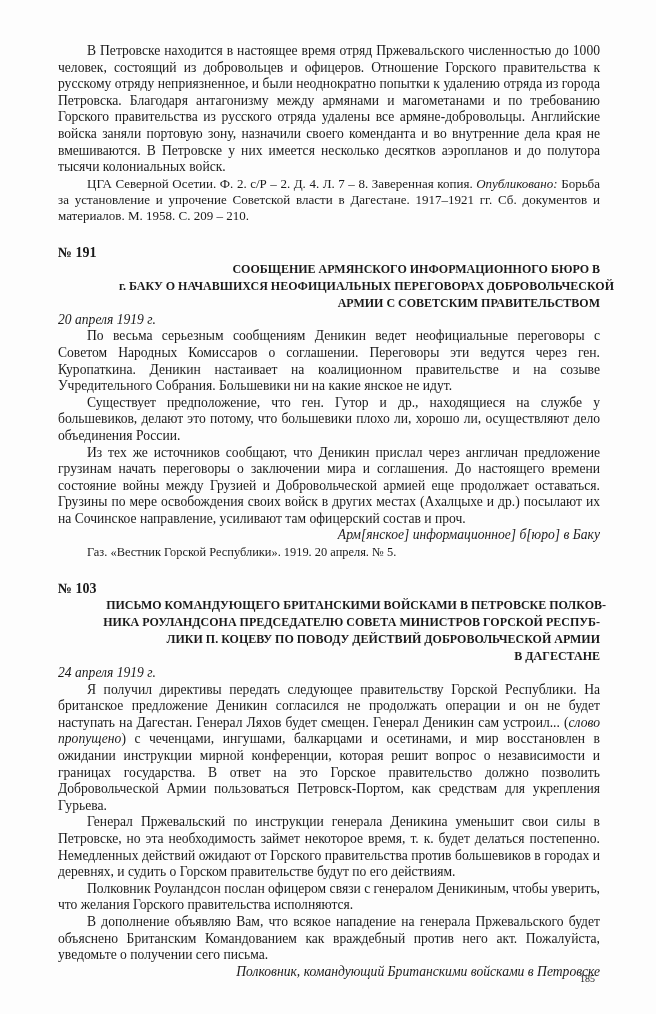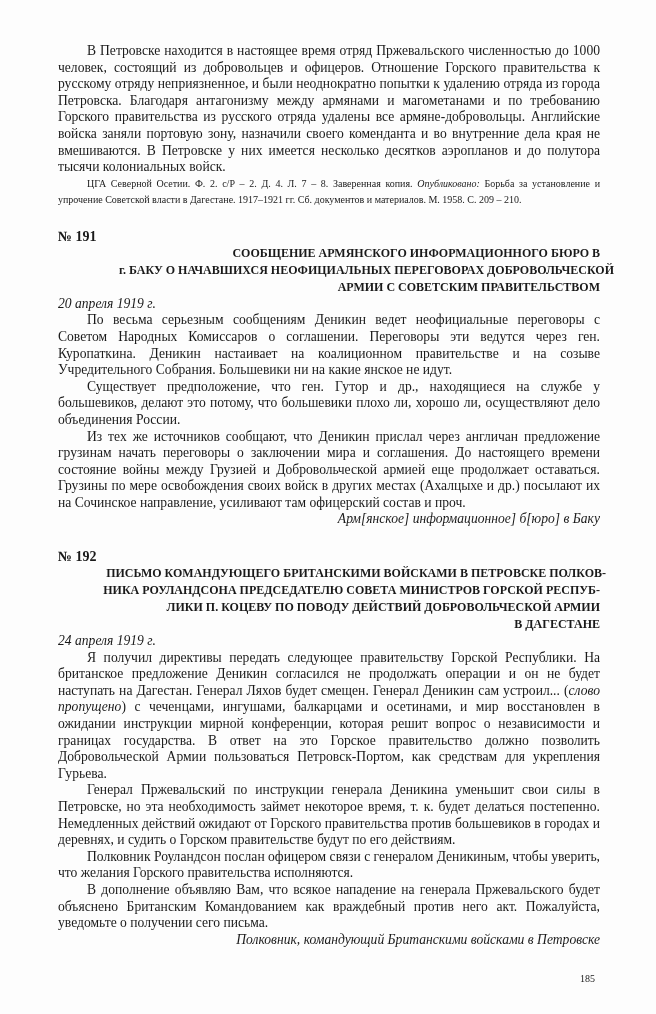--- a/index.html
+++ b/index.html
@@ -1,21 +1,21 @@
 <!DOCTYPE html>
 <html><head>
 <meta charset="utf-8">
 <style>
   html,body{margin:0;padding:0;}
   body{width:656px;height:1014px;background:#fdfdfd;overflow:hidden;position:relative;
        font-family:"Liberation Serif","DejaVu Serif",serif;color:#1a1a1a;}
   .page{position:absolute;left:58px;top:43px;width:542px;font-size:13.6px;line-height:16.6px;}
   p{margin:0;text-align:justify;}
   .ind{text-indent:29px;}
-  .src{text-indent:29px;font-size:10px;line-height:16px;}
+  .src{text-indent:29px;font-size:13px;line-height:16px;}
   .src2{padding-left:29px;font-size:12.4px;line-height:16px;}
   .num{font-weight:bold;font-size:14px;line-height:17px;}
   .title{text-align:right;font-weight:bold;font-size:12px;line-height:17px;text-transform:none;}
   .date{text-align:left;font-style:italic;}
   .sign{text-align:right;font-style:italic;}
   .i{font-style:italic;}
   .gap{height:14px;}
   .pagenum{position:absolute;left:580px;top:973px;font-size:10px;font-family:"Liberation Serif",serif;}
 </style>
 </head>
@@ -30,23 +30,24 @@
   <div class="title">
     <div>СООБЩЕНИЕ АРМЯНСКОГО ИНФОРМАЦИОННОГО БЮРО В</div>
     <div style="margin:0 -14px;">г. БАКУ О НАЧАВШИХСЯ НЕОФИЦИАЛЬНЫХ ПЕРЕГОВОРАХ ДОБРОВОЛЬЧЕСКОЙ</div>
     <div>АРМИИ С СОВЕТСКИМ ПРАВИТЕЛЬСТВОМ</div>
   </div>
   <p class="date">20 апреля 1919 г.</p>
   <p class="ind">По весьма серьезным сообщениям Деникин ведет неофициальные переговоры с Советом Народных Комиссаров о соглашении. Переговоры эти ведутся через ген. Куропаткина. Деникин настаивает на коалиционном правительстве и на созыве Учредительного Собрания. Большевики ни на какие янское не идут.</p>
   <p class="ind">Существует предположение, что ген. Гутор и др., находящиеся на службе у большевиков, делают это потому, что большевики плохо ли, хорошо ли, осуществляют дело объединения России.</p>
   <p class="ind">Из тех же источников сообщают, что Деникин прислал через англичан предложение грузинам начать переговоры о заключении мира и соглашения. До настоящего времени состояние войны между Грузией и Добровольческой армией еще продолжает оставаться. Грузины по мере освобождения своих войск в других местах (Ахалцыхе и др.) посылают их на Сочинское направление, усиливают там офицерский состав и проч.</p>
   <p class="sign">Арм[янское] информационное] б[юро] в Баку</p>
+  <p class="src2">Газ. «Вестник Горской Республики». 1919. 20 апреля. № 5.</p>
 
   <div class="gap" style="height:20px"></div>
-  <div class="num">№ 192</div>
+  <div class="num">№ 103</div>
   <div class="title">
     <div style="margin:0 -6px;">ПИСЬМО КОМАНДУЮЩЕГО БРИТАНСКИМИ ВОЙСКАМИ В ПЕТРОВСКЕ ПОЛКОВ-</div>
     <div>НИКА РОУЛАНДСОНА ПРЕДСЕДАТЕЛЮ СОВЕТА МИНИСТРОВ ГОРСКОЙ РЕСПУБ-</div>
     <div>ЛИКИ П. КОЦЕВУ ПО ПОВОДУ ДЕЙСТВИЙ ДОБРОВОЛЬЧЕСКОЙ АРМИИ</div>
     <div>В ДАГЕСТАНЕ</div>
   </div>
   <p class="date">24 апреля 1919 г.</p>
   <p class="ind"><span>Я получил директивы передать следующее правительству Горской Республики. На британское предложение Деникин согласился не продолжать операции и он не будет наступать на Дагестан. Генерал Ляхов будет смещен. Генерал Деникин сам устроил... (</span><span class="i">слово пропущено</span><span>) с чеченцами, ингушами, балкарцами и осетинами, и мир восстановлен в ожидании инструкции мирной конференции, которая решит вопрос о независимости и границах государства. В ответ на это Горское правительство должно позволить Добровольческой Армии пользоваться Петровск-Портом, как средствам для укрепления Гурьева.</span></p>
   <p class="ind">Генерал Пржевальский по инструкции генерала Деникина уменьшит свои силы в Петровске, но эта необходимость займет некоторое время, т. к. будет делаться постепенно. Немедленных действий ожидают от Горского правительства против большевиков в городах и деревнях, и судить о Горском правительстве будут по его действиям.</p>
   <p class="ind">Полковник Роуландсон послан офицером связи с генералом Деникиным, чтобы уверить, что желания Горского правительства исполняются.</p>

